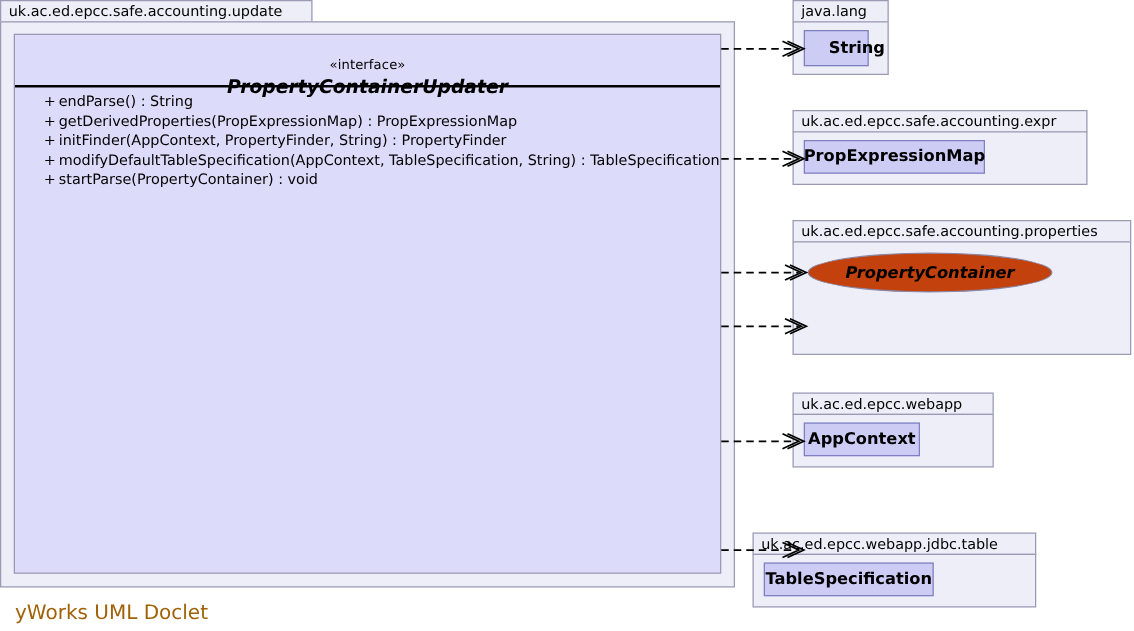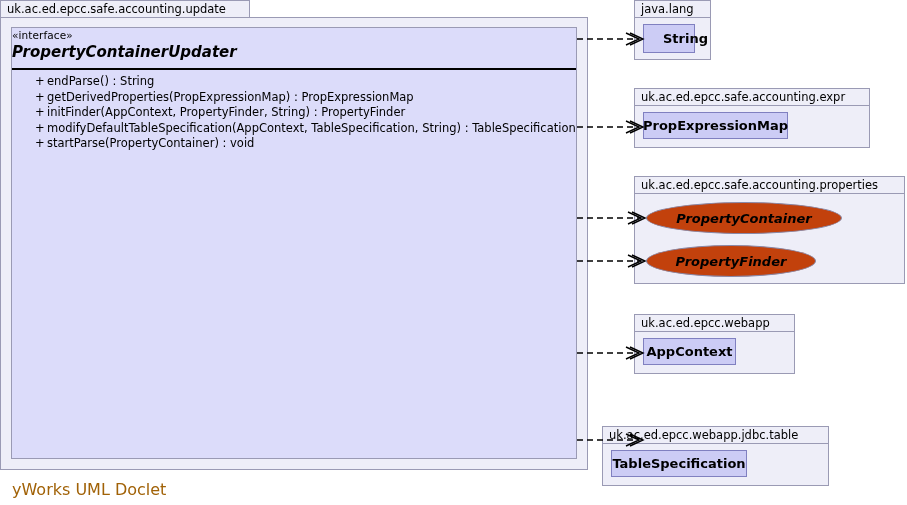--- a/index.html
+++ b/index.html
@@ -54,21 +54,22 @@
     border: 1px solid #9a9ab4;
     left: 11px;
     top: 27px;
     width: 566px;
     height: 432px;
   }
   .class-header {
     box-sizing: border-box;
     height: 42px;
     border-bottom: 2px solid #000000;
-    padding-top: 1px;
+    text-align: center;
+    padding-top: 18px;
   }
   .stereotype {
     font-size: 10.5px;
     color: #000000;
     line-height: 13px;
     letter-spacing: 0.1px;
   }
   .class-name {
     font-size: 15px;
     font-style: italic;
@@ -196,21 +197,20 @@
 <div class="package" id="pkg-expr">
   <div class="pkg-tab">uk.ac.ed.epcc.safe.accounting.expr</div>
   <div class="pkg-body"></div>
   <div class="node" style="left:9px; top:24px; width:145px; height:27px;">PropExpressionMap</div>
 </div>
 
 <div class="package" id="pkg-properties">
   <div class="pkg-tab">uk.ac.ed.epcc.safe.accounting.properties</div>
   <div class="pkg-body"></div>
   <div class="ellipse" style="left:12px; top:26px; width:196px; height:32px;">PropertyContainer</div>
-  <div class="ellipse" style="left:12px; top:69px; width:170px; height:32px;">PropertyFinder</div>
 </div>
 
 <div class="package" id="pkg-webapp">
   <div class="pkg-tab">uk.ac.ed.epcc.webapp</div>
   <div class="pkg-body"></div>
   <div class="node" style="left:9px; top:24px; width:93px; height:27px;">AppContext</div>
 </div>
 
 <div class="package" id="pkg-jdbctable">
   <div class="pkg-tab">uk.ac.ed.epcc.webapp.jdbc.table</div>

